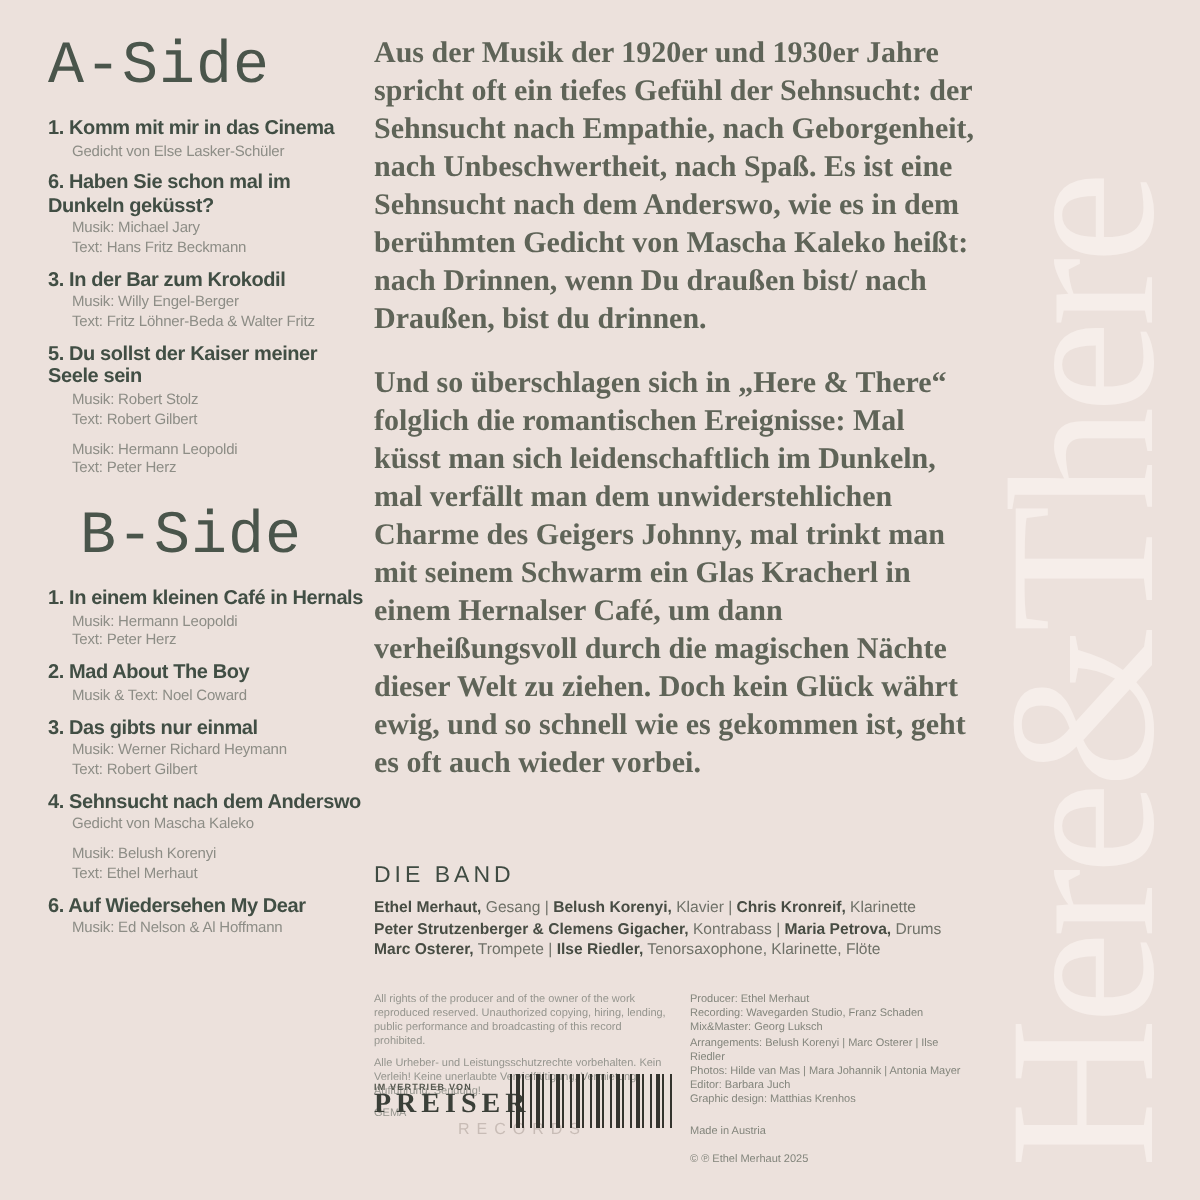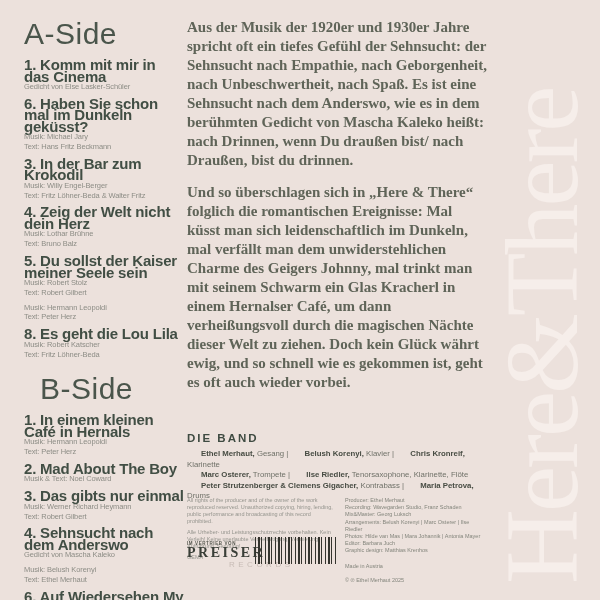--- a/index.html
+++ b/index.html
@@ -7,50 +7,51 @@
     width:600px;height:600px;position:relative;overflow:hidden;
     background:#ece1dc;
     font-family:"Liberation Sans", sans-serif;
     -webkit-font-smoothing:antialiased;
   }
   .page{position:absolute;inset:0;}
 
   
   .left-col{position:absolute;left:24px;top:18px;width:160px;}
   .side-heading{
-    font-family:Liberation Sans, sans-serif;font-weight:400;
+    font-family:Liberation Mono, monospace;font-weight:400;
     font-size:30px;line-height:32px;color:#4a554b;
     letter-spacing:.5px;margin:0 0 9px 0;
   }
   .side-heading.b{margin-top:14px;margin-left:16px;}
   .track{margin-bottom:6px;}
   .track-title{
-    font-weight:700;font-size:15px;line-height:11.5px;
+    font-weight:700;font-size:10px;line-height:11.5px;
     letter-spacing:-.2px;color:#414e44;
   }
   .track-credit{
     font-size:7.5px;line-height:8.8px;color:#8d8d86;margin-top:1px;
     letter-spacing:-.1px;
+    margin-left:12px;
   }
 
   
   .essay{
     position:absolute;left:187px;top:18px;width:302px;
     font-family:"Liberation Serif", serif;
     font-size:15px;line-height:19px;color:#5f6458;font-weight:bold;
   }
   .essay p{margin:0 0 13px 0;}
 
   
   .band{position:absolute;left:187px;top:432px;width:300px;}
   .band-heading{
-    font-weight:700;font-size:11.5px;letter-spacing:2px;color:#3f4b42;margin:0 0 5px 0;
+    font-weight:400;font-size:11.5px;letter-spacing:2px;color:#3f4b42;margin:0 0 5px 0;
   }
   .band-line{font-size:7.8px;line-height:10.5px;color:#6f7168;}
-  .band-line .bb{font-weight:700;color:#474c43;margin-left:14px;}
+  .band-line .bb{font-weight:700;color:#474c43;}
 
   
   .fineprint{position:absolute;left:187px;top:497px;width:146px;}
   .legal-par{font-size:5.5px;line-height:7px;color:#95958e;margin:0 0 4px 0;}
 
   
   .label-logo{position:absolute;left:187px;top:541px;}
   .label-distributor{font-size:4.5px;letter-spacing:.6px;color:#55584f;font-weight:700;}
   .label-name{
     font-family:"Liberation Serif", serif;font-weight:700;
@@ -101,43 +102,33 @@
   <div class="track-credit">Musik: Michael Jary</div>
           <div class="track-credit">Text: Hans Fritz Beckmann</div>
         </div>
 
   <div class="track">
     <div class="track-title">3. In der Bar zum Krokodil</div>
   <div class="track-credit">Musik: Willy Engel-Berger</div>
           <div class="track-credit">Text: Fritz Löhner-Beda &amp; Walter Fritz</div>
         </div>
 
-  <div class="track">
-    <div class="track-title">4. Zeig der Welt nicht dein Herz</div>
-  <div class="track-credit">Musik: Lothar Brühne</div>
-          <div class="track-credit">Text: Bruno Balz</div>
-        </div>
 
   <div class="track">
     <div class="track-title">5. Du sollst der Kaiser meiner Seele sein</div>
   <div class="track-credit">Musik: Robert Stolz</div>
           <div class="track-credit">Text: Robert Gilbert</div>
         </div>
 
   <div class="track">
   <div class="track-credit">Musik: Hermann Leopoldi</div>
           <div class="track-credit">Text: Peter Herz</div>
         </div>
 
 
-  <div class="track">
-    <div class="track-title">8. Es geht die Lou Lila</div>
-  <div class="track-credit">Musik: Robert Katscher</div>
-          <div class="track-credit">Text: Fritz Löhner-Beda</div>
-        </div>
 </div>
     <div class="side-heading b">B-Side</div>
     <div id="b-tracks">
   <div class="track">
     <div class="track-title">1. In einem kleinen Café in Hernals</div>
   <div class="track-credit">Musik: Hermann Leopoldi</div>
           <div class="track-credit">Text: Peter Herz</div>
         </div>
 
   <div class="track">
@@ -170,22 +161,22 @@
 
   <div class="essay">
     <p>Aus der Musik der 1920er und 1930er Jahre spricht oft ein tiefes Gefühl der Sehnsucht: der Sehnsucht nach Empathie, nach Geborgenheit, nach Unbeschwertheit, nach Spaß. Es ist eine Sehnsucht nach dem Anderswo, wie es in dem berühmten Gedicht von Mascha Kaleko heißt: nach Drinnen, wenn Du draußen bist/ nach Draußen, bist du drinnen.</p>
     <p>Und so überschlagen sich in „Here &amp; There“ folglich die romantischen Ereignisse: Mal küsst man sich leidenschaftlich im Dunkeln, mal verfällt man dem unwiderstehlichen Charme des Geigers Johnny, mal trinkt man mit seinem Schwarm ein Glas Kracherl in einem Hernalser Café, um dann verheißungsvoll durch die magischen Nächte dieser Welt zu ziehen. Doch kein Glück währt ewig, und so schnell wie es gekommen ist, geht es oft auch wieder vorbei.</p>
   </div>
 
   <div class="band">
     <div class="band-heading">DIE BAND</div>
     <div id="band-lines">
         <div class="band-line"><span class="bb">Ethel Merhaut,</span><span> Gesang | </span><span class="bb">Belush Korenyi,</span><span> Klavier | </span><span class="bb">Chris Kronreif,</span><span> Klarinette</span></div>
+        <div class="band-line"><span class="bb">Peter Strutzenberger &amp; Clemens Gigacher,</span><span> Kontrabass | </span><span class="bb">Maria Petrova,</span><span> Drums</span></div>
         <div class="band-line"><span class="bb">Marc Osterer,</span><span> Trompete | </span><span class="bb">Ilse Riedler,</span><span> Tenorsaxophone, Klarinette, Flöte</span></div>
-        <div class="band-line"><span class="bb">Peter Strutzenberger &amp; Clemens Gigacher,</span><span> Kontrabass | </span><span class="bb">Maria Petrova,</span><span> Drums</span></div>
       </div>
   </div>
 
   <div class="fineprint" id="legal-block">
       <div class="legal-par">All rights of the producer and of the owner of the work reproduced reserved. Unauthorized copying, hiring, lending, public performance and broadcasting of this record prohibited.</div>
       <div class="legal-par">Alle Urheber- und Leistungsschutzrechte vorbehalten. Kein Verleih! Keine unerlaubte Vervielfältigung, Vermietung, Aufführung, Sendung!</div>
       <div class="legal-par">GEMA</div>
     </div>
 
   <div class="label-logo">

